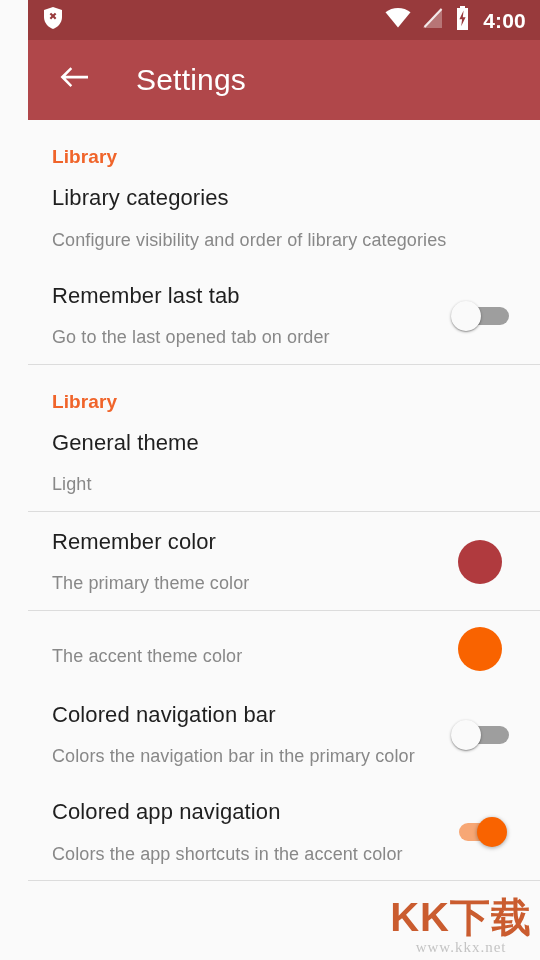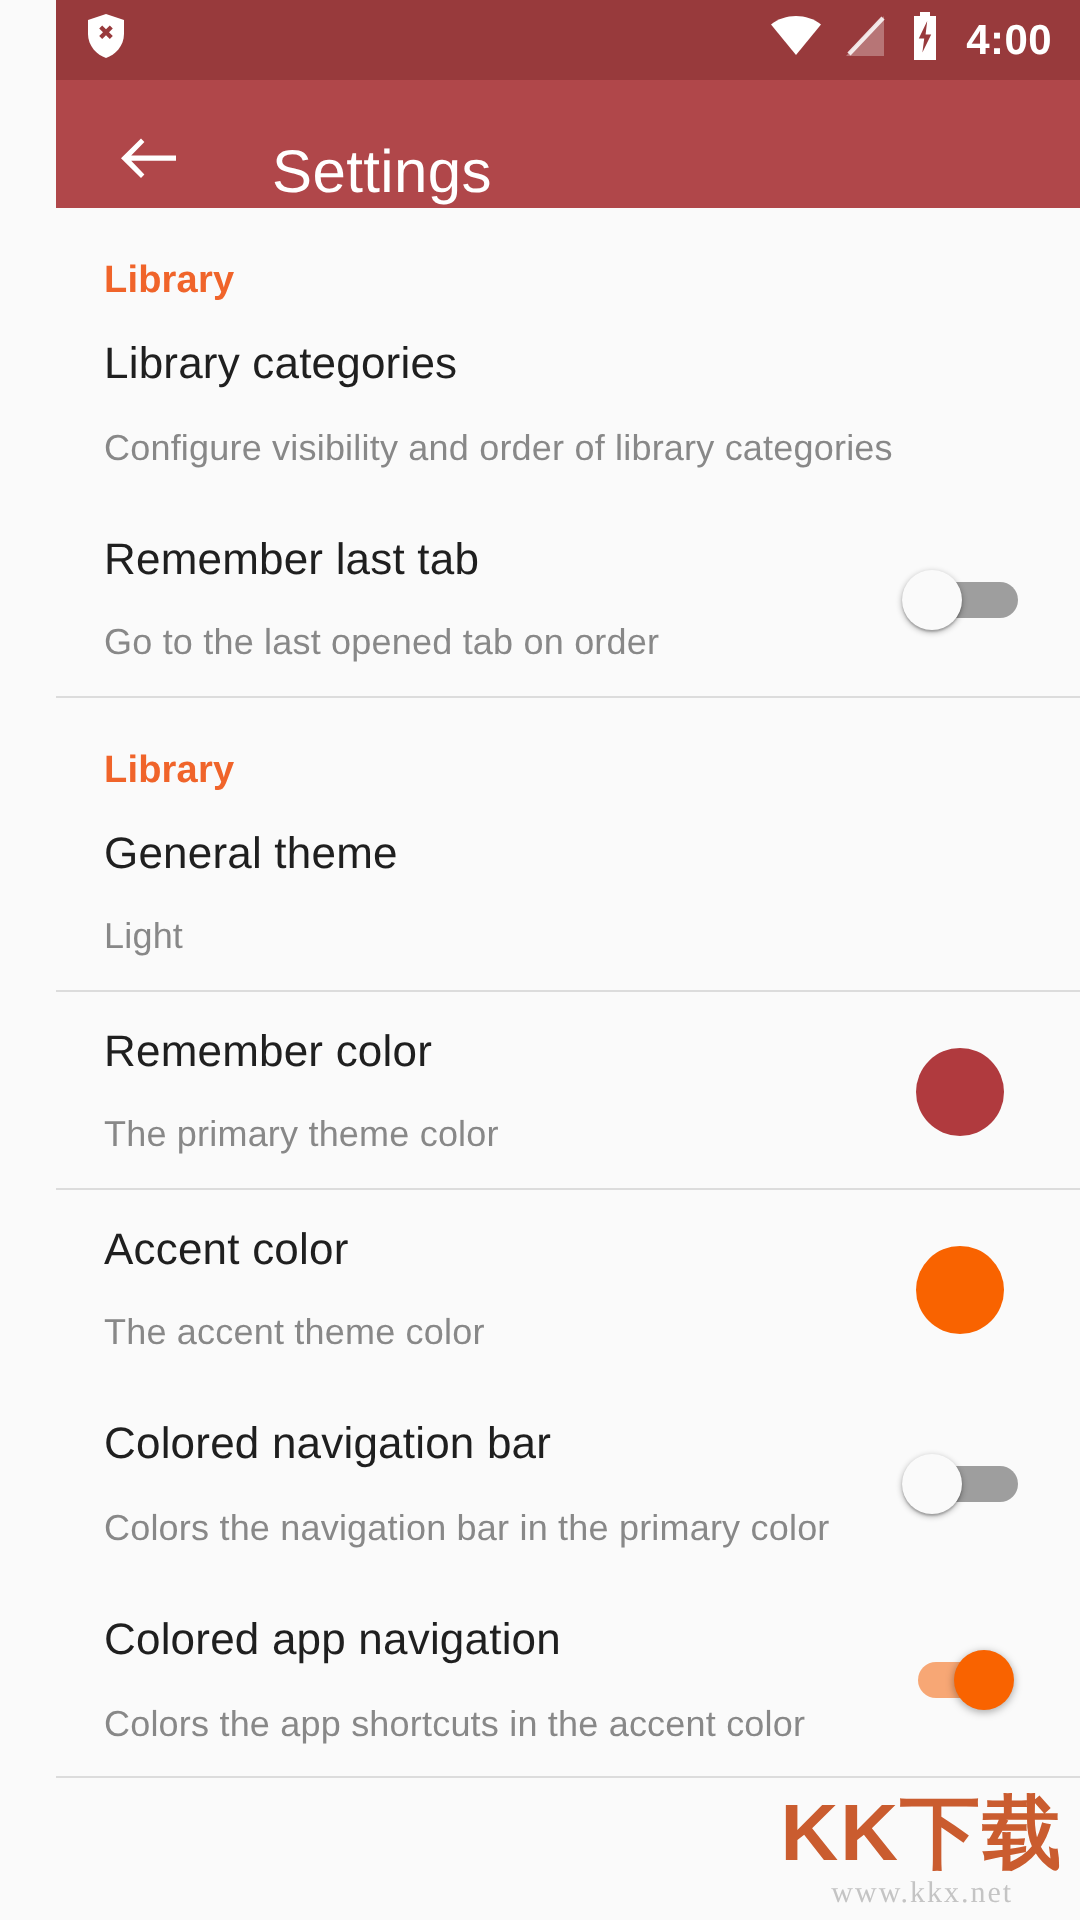--- a/index.html
+++ b/index.html
@@ -33,24 +33,24 @@
     font-weight:bold;
     letter-spacing:.2px;
     color:#FFFFFF;
     line-height:1;
     margin-left:2px;
   }
   .ic { display:block; }
 
   
   .toolbar {
-    height:64px;
+    height:80px;
     background:#B0474A;
     display:flex;
-    align-items:flex-end;
+    align-items:center;
     padding-left:24px;
   }
   .back-btn {
     width:44px; height:44px;
     display:flex; align-items:center; justify-content:center;
     cursor:pointer;
     flex:0 0 auto;
   }
   .toolbar-title {
     color:#FFFFFF;
@@ -245,21 +245,20 @@
         </div>
         <div class="pref-widget">
           <div class="swatch" id="swatch-primary" style="background: rgb(176, 58, 62);"></div>
         </div>
       </div>
 
       <div class="divider" style="background: rgb(220, 220, 220);"></div>
 
       <div class="pref">
         <div class="pref-text">
-          <div class="pref-title">Accent color</div>
           <div class="pref-summary">The accent theme color</div>
         </div>
         <div class="pref-widget">
           <div class="swatch" id="swatch-accent" style="background: rgb(249, 99, 0);"></div>
         </div>
       </div>
 
       <div class="pref">
         <div class="pref-text">
           <div class="pref-title">Colored navigation bar</div>

